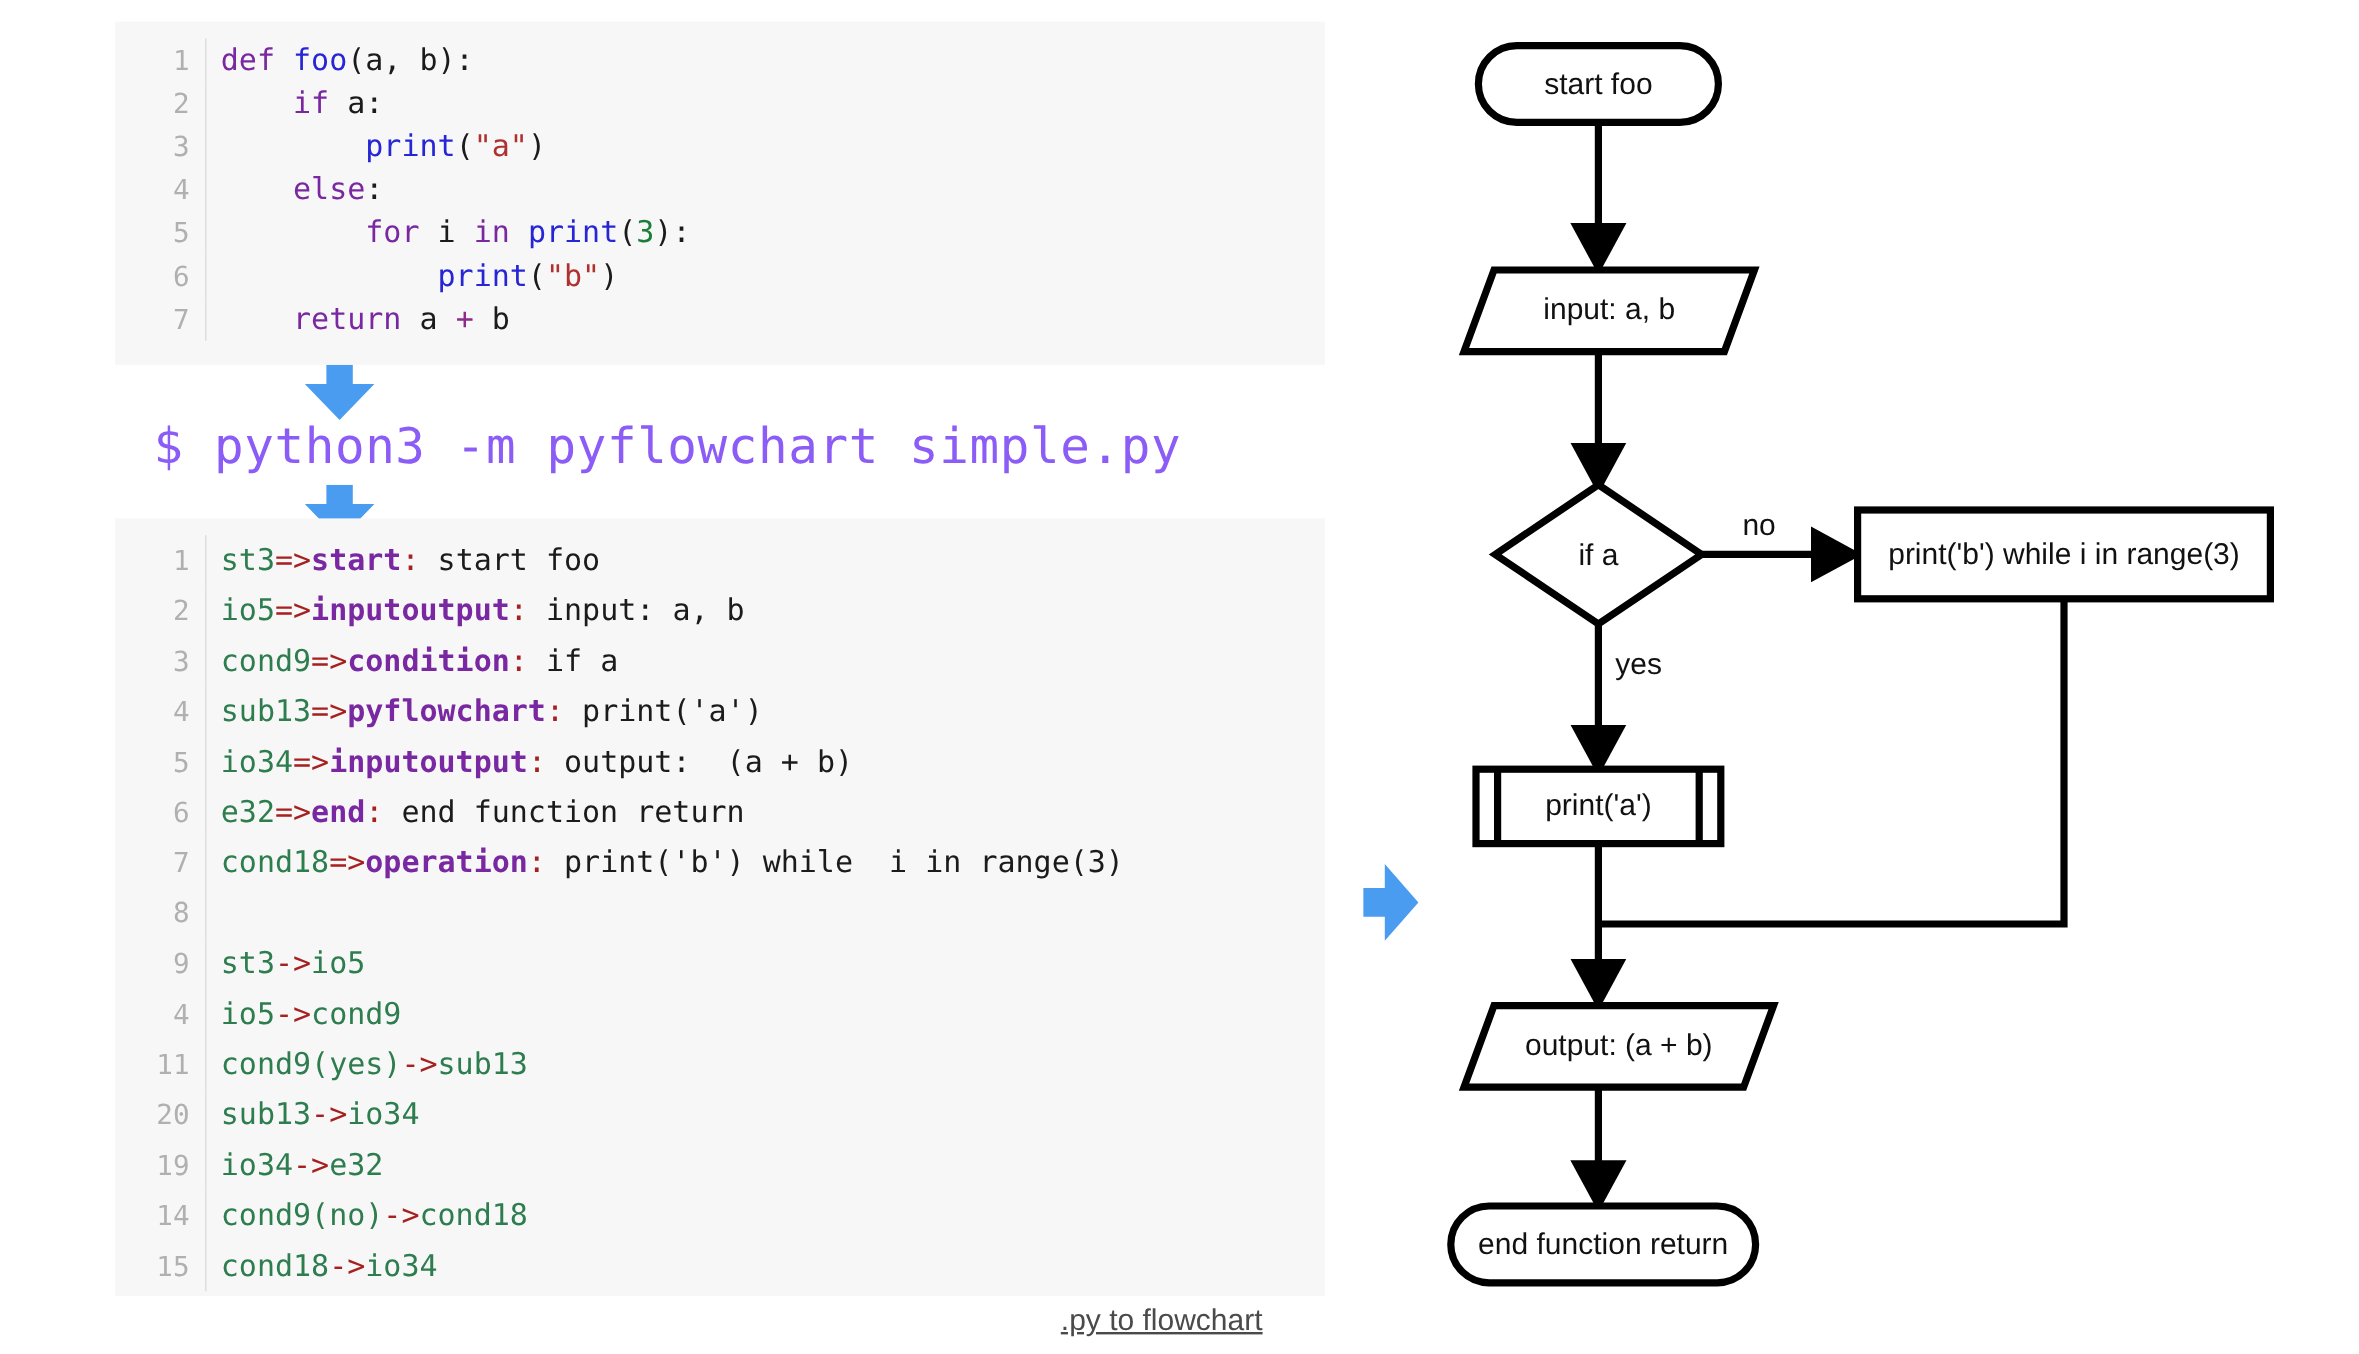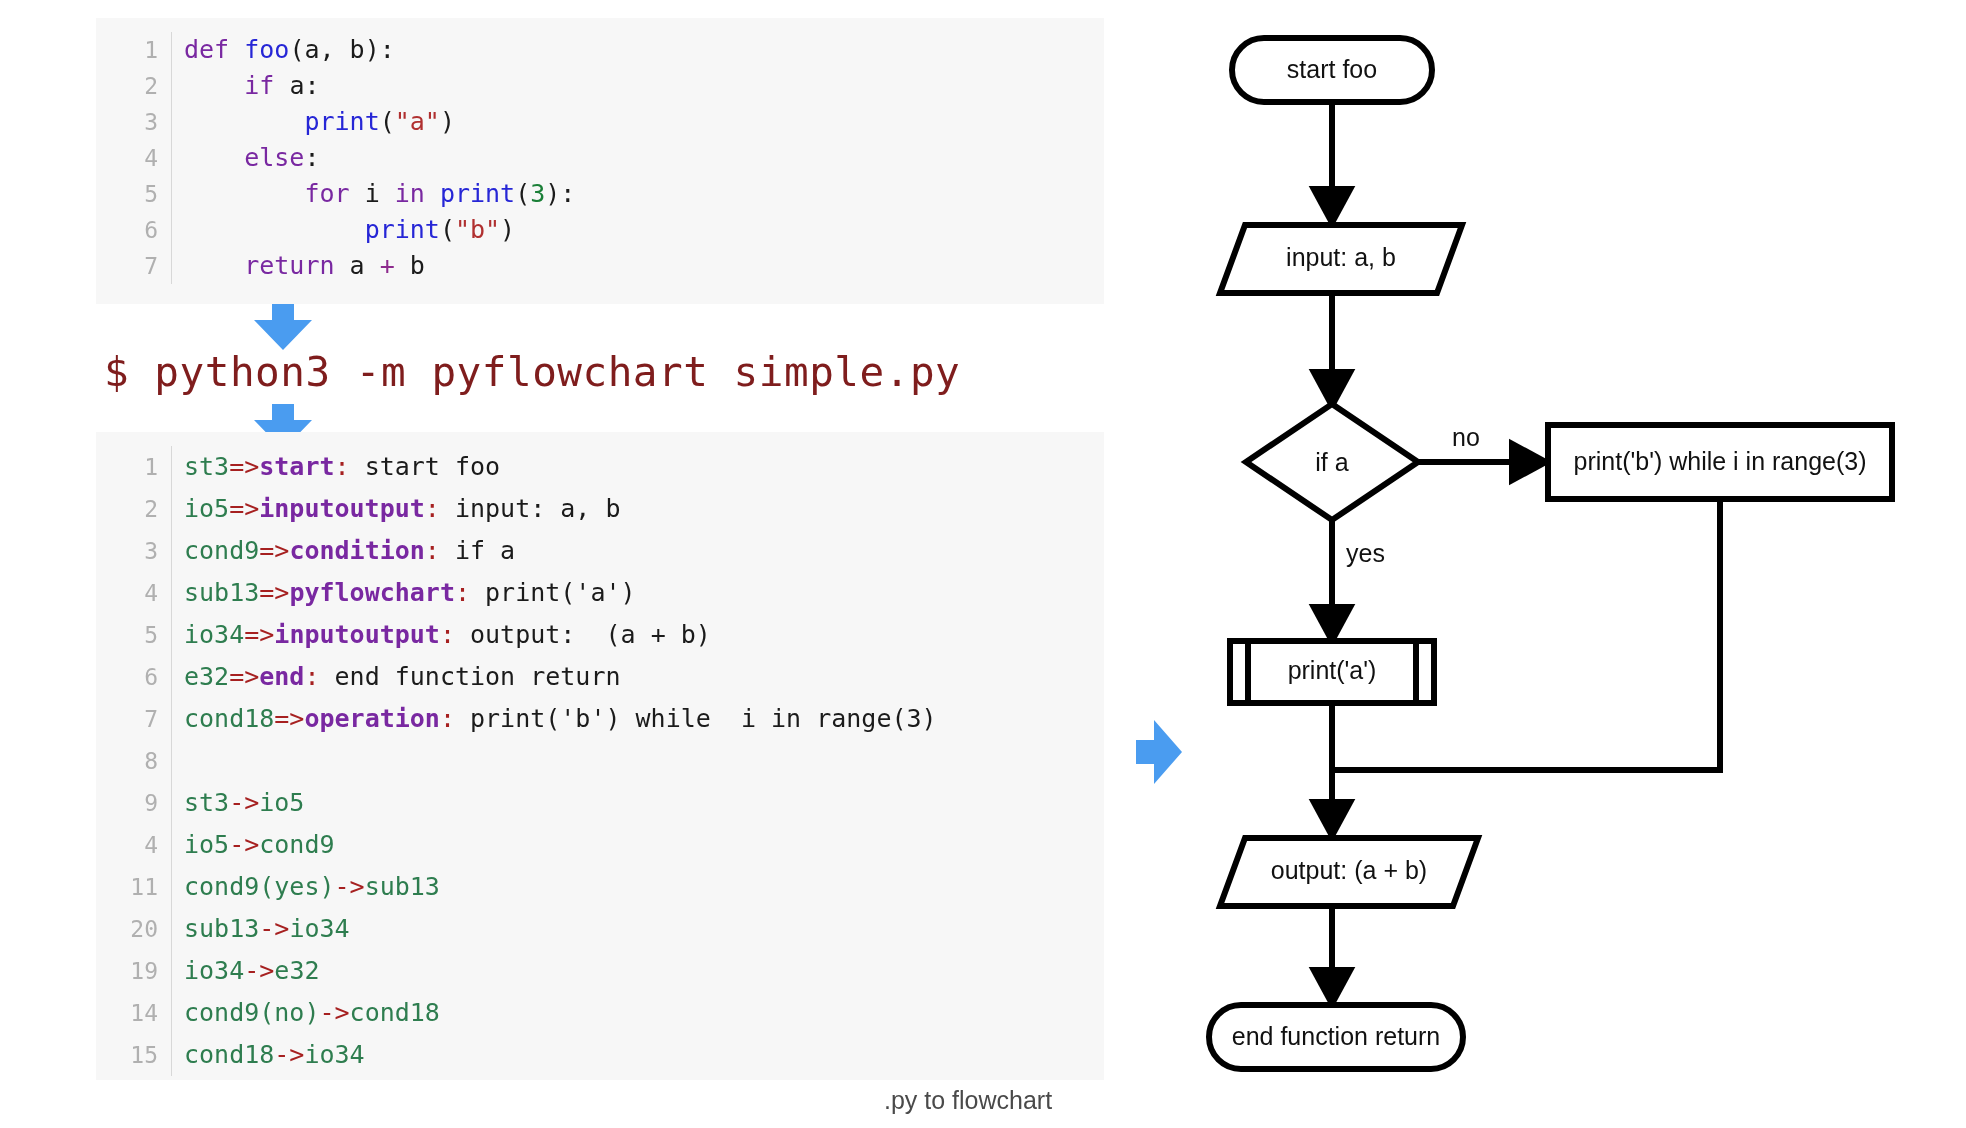--- a/index.html
+++ b/index.html
@@ -75,25 +75,25 @@
   .num  { color: #1a7f37; }      
   .op   { color: #8d2a8d; }      
   .id   { color: #2e7d4f; }      
   .arw  { color: #a62020; }      
   .typ  { color: #7928a1; font-weight: bold; }      
   .col  { color: #a62020; }      
 
   
   #cli-line {
     position: absolute;
-    left: 104px;
+    left: 128px;
     top: 348px;
     font-family: "DejaVu Sans Mono", monospace;
     font-size: 41px;
-    color: #7f1d1d;
+    color: #8b5cf6;
     letter-spacing: 0.5px;
     white-space: pre;
   }
 
   
   .arrow-down {
     position: absolute;
     width: 66px;
     height: 48px;
   }
@@ -109,20 +109,21 @@
   }
 
   
   #caption {
     position: absolute;
     left: 884px;
     top: 1086px;
     font-size: 25px;
     color: #4a4a4a;
     font-family: "Liberation Sans", sans-serif;
+    text-decoration: underline;
   }
 
   
   #flowchart {
     position: absolute;
     left: 1200px;
     top: 10px;
     width: 766px;
     height: 1110px;
   }

